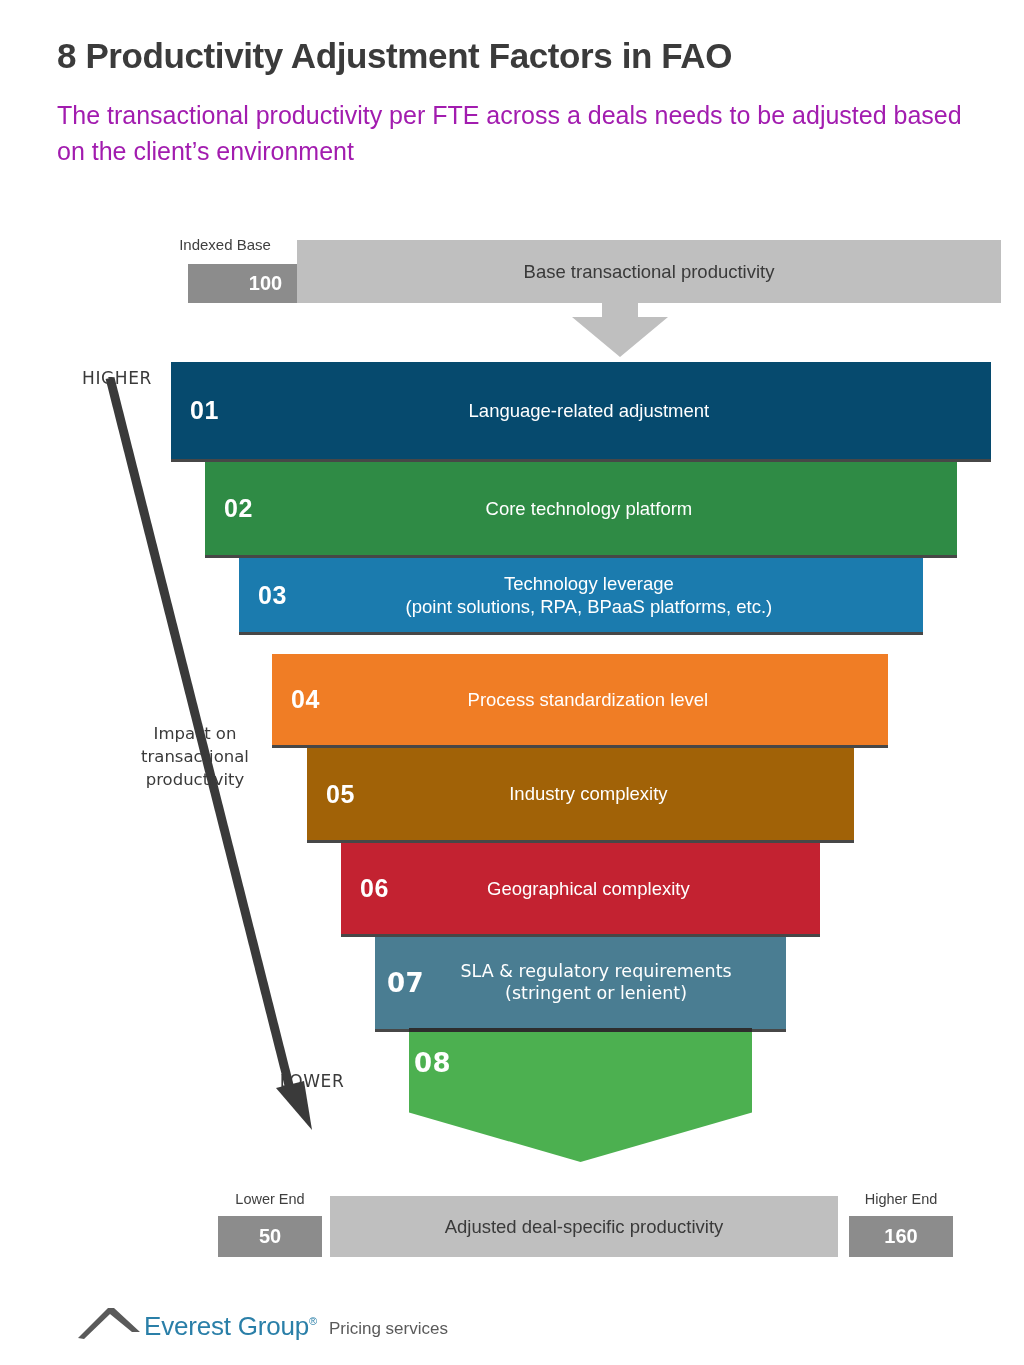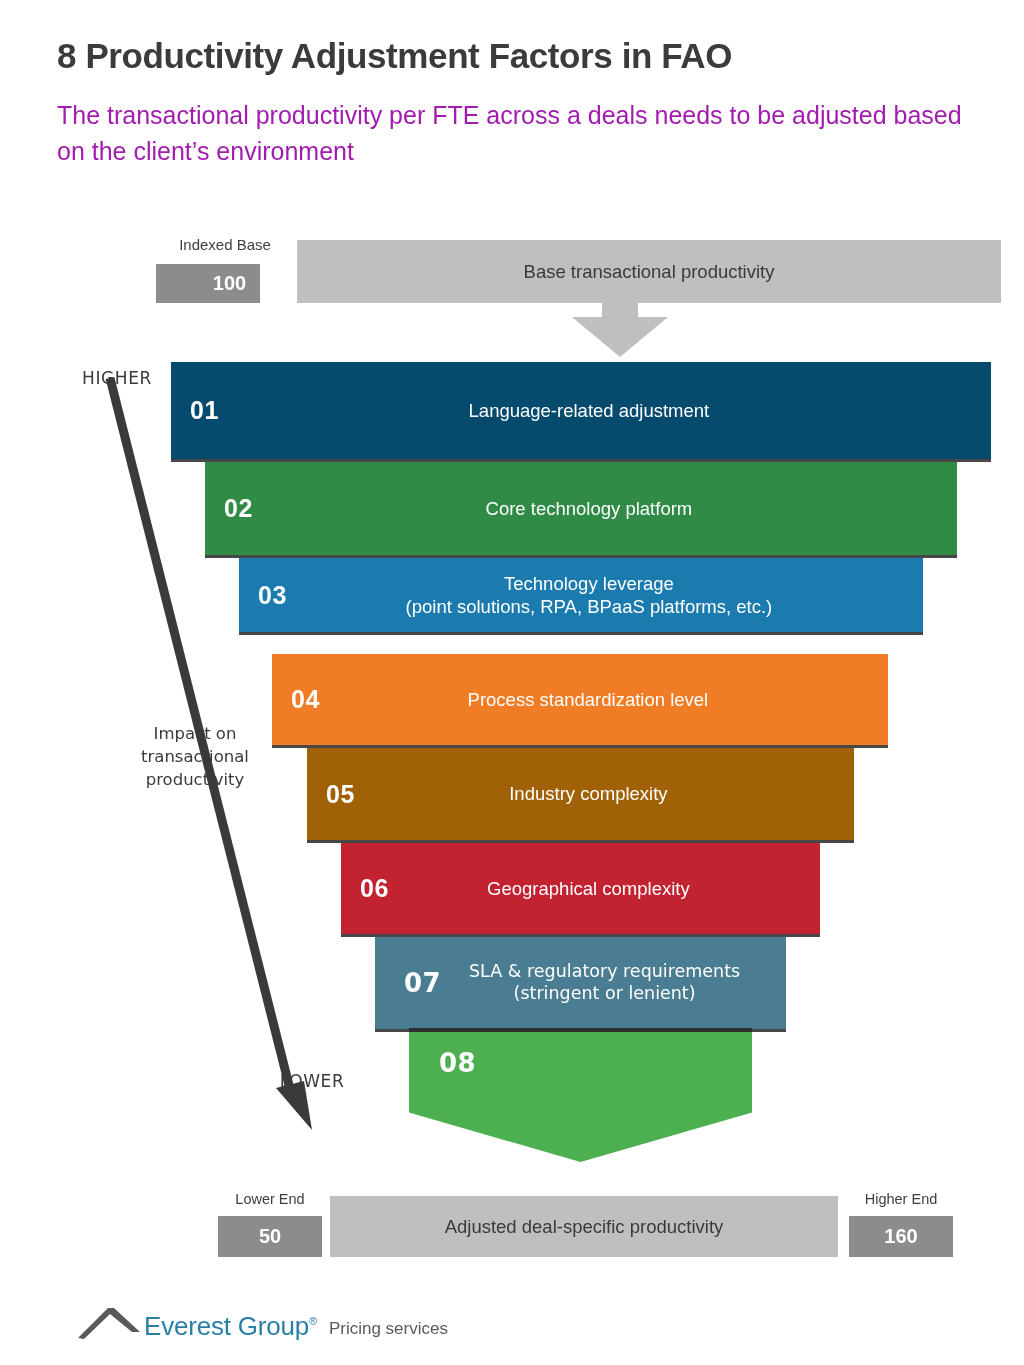--- a/index.html
+++ b/index.html
@@ -20,21 +20,21 @@
     position:absolute; left:57px; top:98px; width:915px;
     font-size:25px; font-weight:normal; color:#a21caf; line-height:1.42;
   }
   .abs { position:absolute; }
 
   #indexed-base-label {
     left:172px; top:236px; width:106px; text-align:center;
     font-size:15px; color:#3f3f3f;
   }
   #indexed-base-value {
-    left:156px; top:264px; width:104px; height:39px;
+    left:188px; top:264px; width:112px; height:39px;
     background:#8c8c8c; color:#ffffff; font-size:20px; font-weight:bold;
     display:flex; align-items:center; justify-content:center;padding-left:43px;
   }
   #base-bar {
     left:287px; top:240px; width:704px; height:63px;
     background:#bfbfbf; color:#3a3a3a;
     display:flex; align-items:center; justify-content:center;
     font-size:18.5px;
     margin-left:10px;
   }
@@ -64,36 +64,36 @@
   #bar-02 .num { margin-left:19px; }
   #bar-03 { left:239px; top:558px; width:684px; height:74px; background:#1b7bae; }
   #bar-03 .num { margin-left:19px; }
   #bar-04 { left:272px; top:654px; width:616px; height:91px; background:#f07d25; }
   #bar-04 .num { margin-left:19px; }
   #bar-05 { left:307px; top:748px; width:547px; height:92px; background:#a16207; }
   #bar-05 .num { margin-left:19px; }
   #bar-06 { left:341px; top:843px; width:479px; height:91px; background:#c32231; }
   #bar-06 .num { margin-left:19px; }
   #bar-07 { left:375px; top:937px; width:411px; height:92px; background:#4a7d92; }
-  #bar-07 .num { margin-left:29px; }
+  #bar-07 .num { margin-left:12px; }
   #bar-07 .txt { padding-right:18px; }
 
   
   #bar-08 {
     left:409px; top:1032px; width:343px; height:130px;
     background:#4cb050; color:#fff;
     clip-path:polygon(0 0, 100% 0, 100% 62%, 50% 100%, 0 62%);
     display:flex; align-items:flex-start;
     box-shadow:none;
   }
   #bar-08-shadow {
     left:409px; top:1028px; width:343px; height:10px;
     background:#2d2d2d;
   }
-  #bar-08 .num { margin-left:30px; margin-top:16px; }
+  #bar-08 .num { margin-left:5px; margin-top:16px; }
   #bar-08 .txt { padding-right:22px; margin-top:14px; }
 
   
   #impact-arrow { left:60px; top:355px; width:300px; height:800px; }
   #higher-label {
     left:62px; top:368px; width:110px; text-align:center;
     font-size:17px; letter-spacing:0.6px; color:#3a3a3a;
     font-family:"DejaVu Sans", sans-serif;
   }
   #lower-label {

